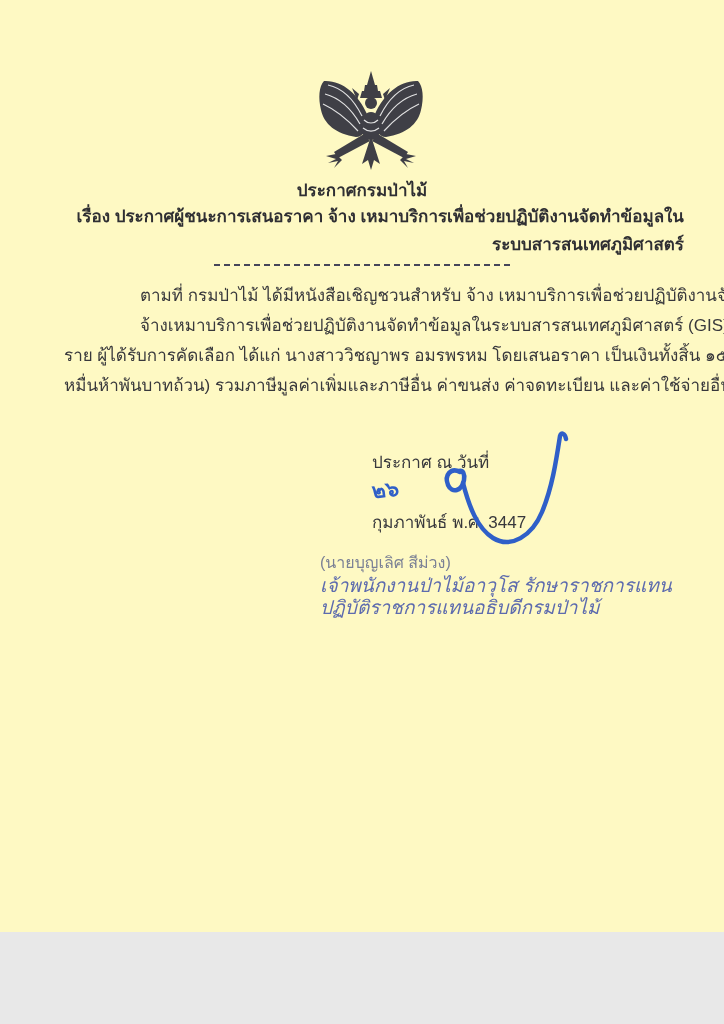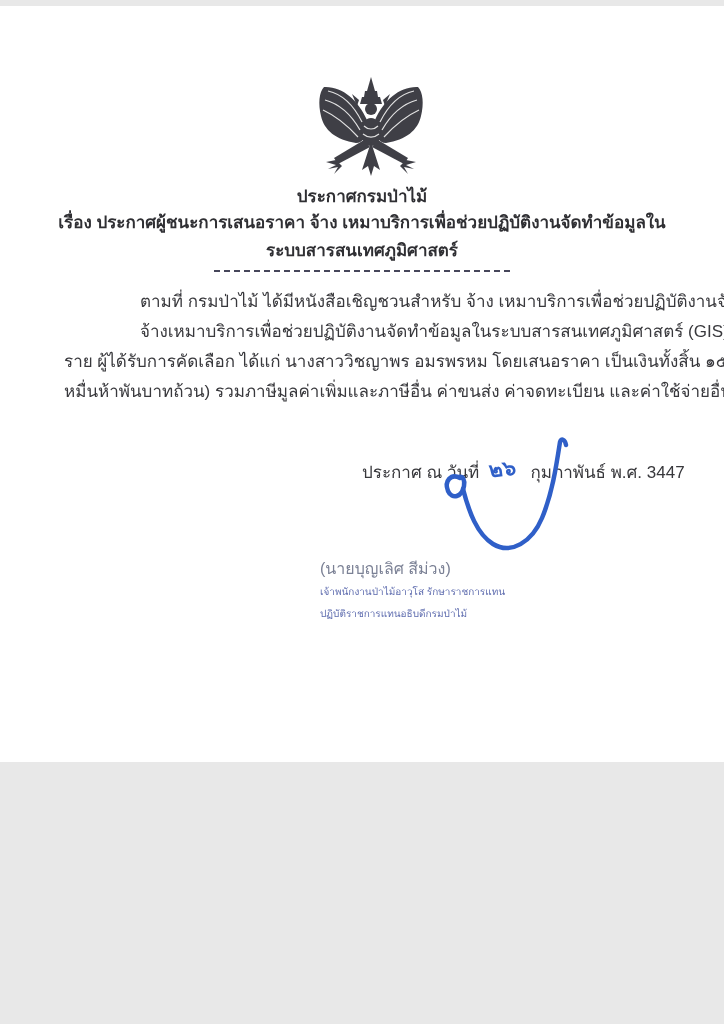--- a/index.html
+++ b/index.html
@@ -4,23 +4,23 @@
 <style>
   html, body {
     margin: 0;
     padding: 0;
     background: #e8e8e8;
     font-family: "Liberation Sans", sans-serif;
   }
   .page {
     position: relative;
     width: 724px;
-    height: 756px;
-    margin: 6px auto;
-    background: #ffffff;
+    height: 932px;
+    margin: 0 auto;
+    background: #fef9c3;
     color: #38383c;
     overflow: hidden;
   }
   
   .emblem {
     position: absolute;
     left: 312px;
     top: 70px;
     width: 118px;
     height: 104px;
@@ -34,21 +34,21 @@
     text-align: center;
     font-size: 17px;
     font-weight: bold;
     color: #2f2f33;
   }
   .subject {
     position: absolute;
     top: 203px;
     left: 40px;
     width: 644px;
-    text-align: center;
+    text-align: right;
     font-size: 17px;
     font-weight: bold;
     line-height: 28px;
     color: #2f2f33;
   }
   .divider {
     position: absolute;
     top: 264px;
     left: 50%;
     transform: translateX(-50%);
@@ -71,20 +71,21 @@
   
   .date-line {
     position: absolute;
     top: 448px;
     left: 362px;
     display: flex;
     align-items: baseline;
     font-size: 17px;
     color: #38383c;
     white-space: nowrap;
+    flex-direction: column;
   }
   .date-day {
     display: inline-block;
     margin: 0 14px 0 10px;
     color: #2f5fc8;
     font-size: 21px;
     font-weight: bold;
     transform: rotate(-7deg) translateY(-2px);
   }
   
@@ -103,23 +104,24 @@
     left: 320px;
     width: 360px;
     text-align: left;
   }
   .stamp .signer-name {
     font-size: 16px;
     line-height: 24px;
     color: #7b8195;
   }
   .stamp .signer-title {
-    font-size: 10px;
+    font-size: 19px;
     line-height: 22px;
     color: #5d6bae;
+    font-style: italic;
   }
 </style>
 </head>
 <body>
 
 <div class="page">
 
   <svg class="emblem" viewBox="0 0 118 104" aria-hidden="true">
     <g fill="#3f3f46" stroke="none">
 

